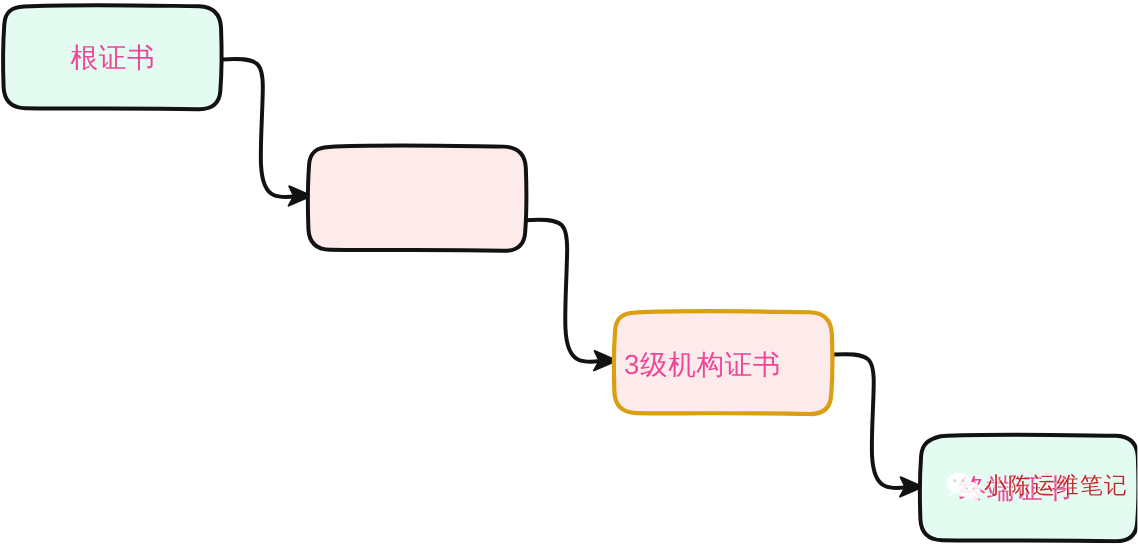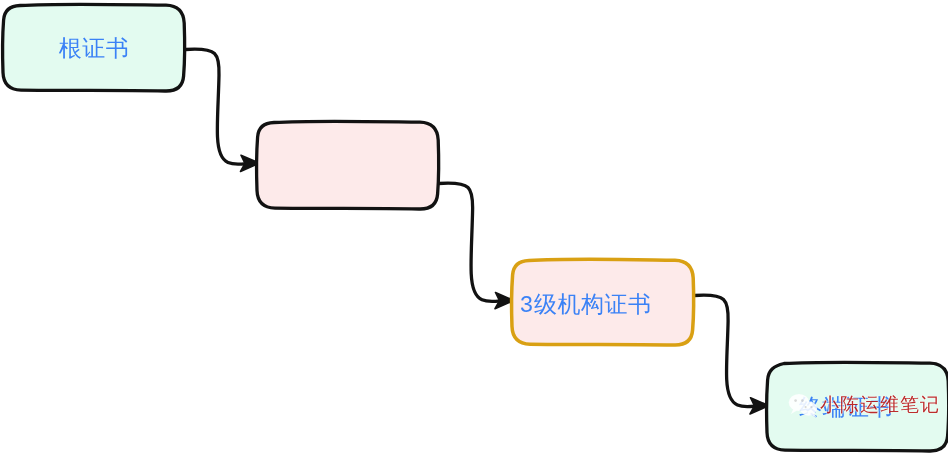--- a/index.html
+++ b/index.html
@@ -24,22 +24,22 @@
     width: 948px;
     height: 453px;
     display: block;
   }
   .node-label {
     position: absolute;
     display: flex;
     align-items: center;
     justify-content: center;
     text-align: center;
-    color: #3b82f6;
-    font-family: Liberation Mono, monospace;
+    color: #ec4899;
+    font-family: Liberation Sans, sans-serif;
     font-weight: 400;
     letter-spacing: 0.5px;
     white-space: nowrap;
     pointer-events: none;
     user-select: none;
   }
   .watermark {
     position: absolute;
     display: flex;
     align-items: center;

